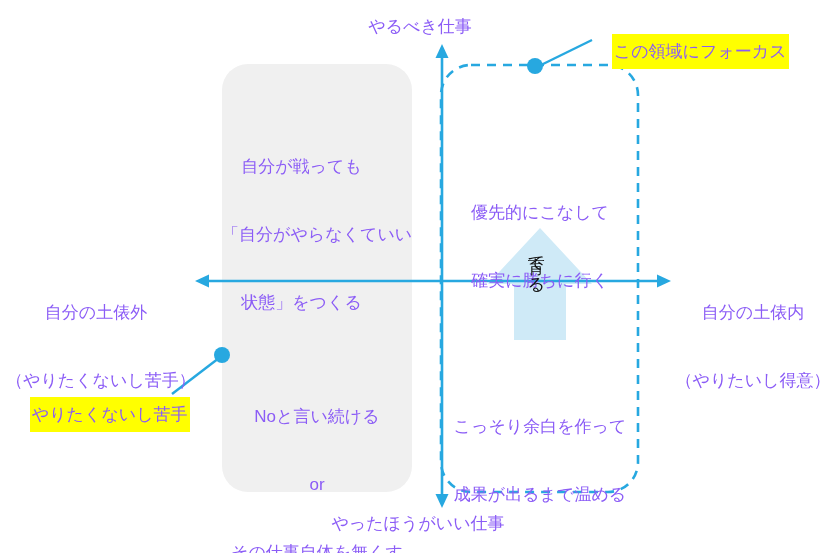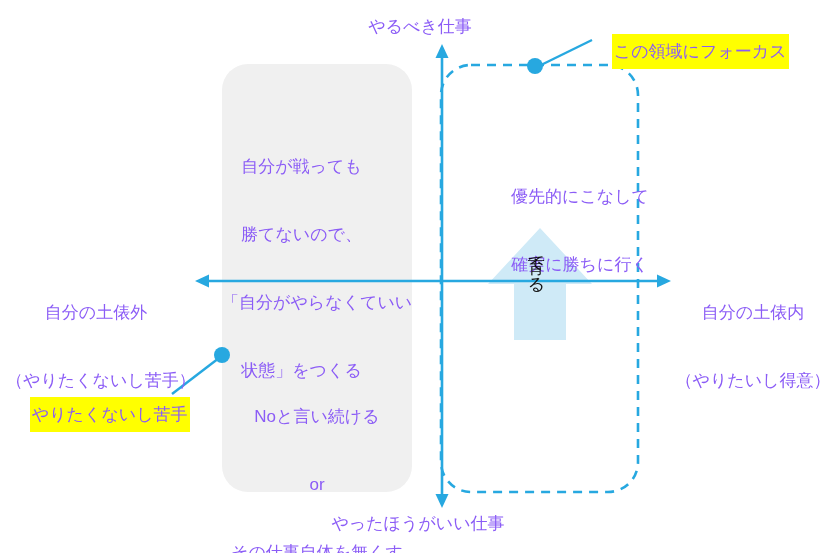--- a/index.html
+++ b/index.html
@@ -58,21 +58,21 @@
     letter-spacing: 1px;
     color: #101010;
     white-space: pre;
   }
   
   #top-axis-label   { left: 310px; top: 16px;  width: 220px; }
   #bottom-axis-label{ left: 308px; top: 513px; width: 220px; }
   #left-axis-label  { left: 6px;  top: 256px; width: 180px; }
   #right-axis-label { left: 668px; top: 256px; width: 170px; }
   #q2-text { left: 222px; top: 110px; width: 159px; }
-  #q1-text { left: 440px; top: 140px; width: 200px; margin-left: 40px; }
+  #q1-text { left: 440px; top: 156px; width: 200px; }
   #q3-text { left: 222px; top: 360px; width: 190px; }
   #q4-text { left: 440px; top: 370px; width: 200px; }
   #callout-focus  { left: 594px; top: 20px; }
   #callout-retreat{ left: 12px;  top: 383px; }
   #grow-text { left: 527px; top: 243px; height: 95px; }
 </style>
 </head>
 <body>
 
 <div id="canvas">
@@ -109,36 +109,39 @@
     <div>（やりたくないし苦手）</div>
   </div>
 
   <div class="txt axis-label" id="right-axis-label">
     <div>自分の土俵内</div>
     <div>（やりたいし得意）</div>
   </div>
 
   <div class="txt quad-text" id="q2-text">
     <div>自分が戦っても</div>
-    <div>勝てないので、</div>
     <div>「自分がやらなくていい</div>
     <div>状態」をつくる</div>
   </div>
 
   <div class="txt quad-text" id="q1-text">
     <div>優先的にこなして</div>
     <div>確実に勝ちに行く</div>
   </div>
 
   <div class="txt quad-text" id="q3-text">
     <div>Noと言い続ける</div>
     <div>or</div>
     <div>その仕事自体を無くす</div>
   </div>
 
+  <div class="txt quad-text" id="q4-text">
+    <div>こっそり余白を作って</div>
+    <div>成果が出るまで温める</div>
+  </div>
 
   <div class="vert-text" id="grow-text">育てる</div>
 
   <div class="txt" id="callout-focus">
     <span class="callout">この領域にフォーカス</span>
   </div>
 
   <div class="txt" id="callout-retreat">
     <span class="callout">やりたくないし苦手</span>
   </div>

